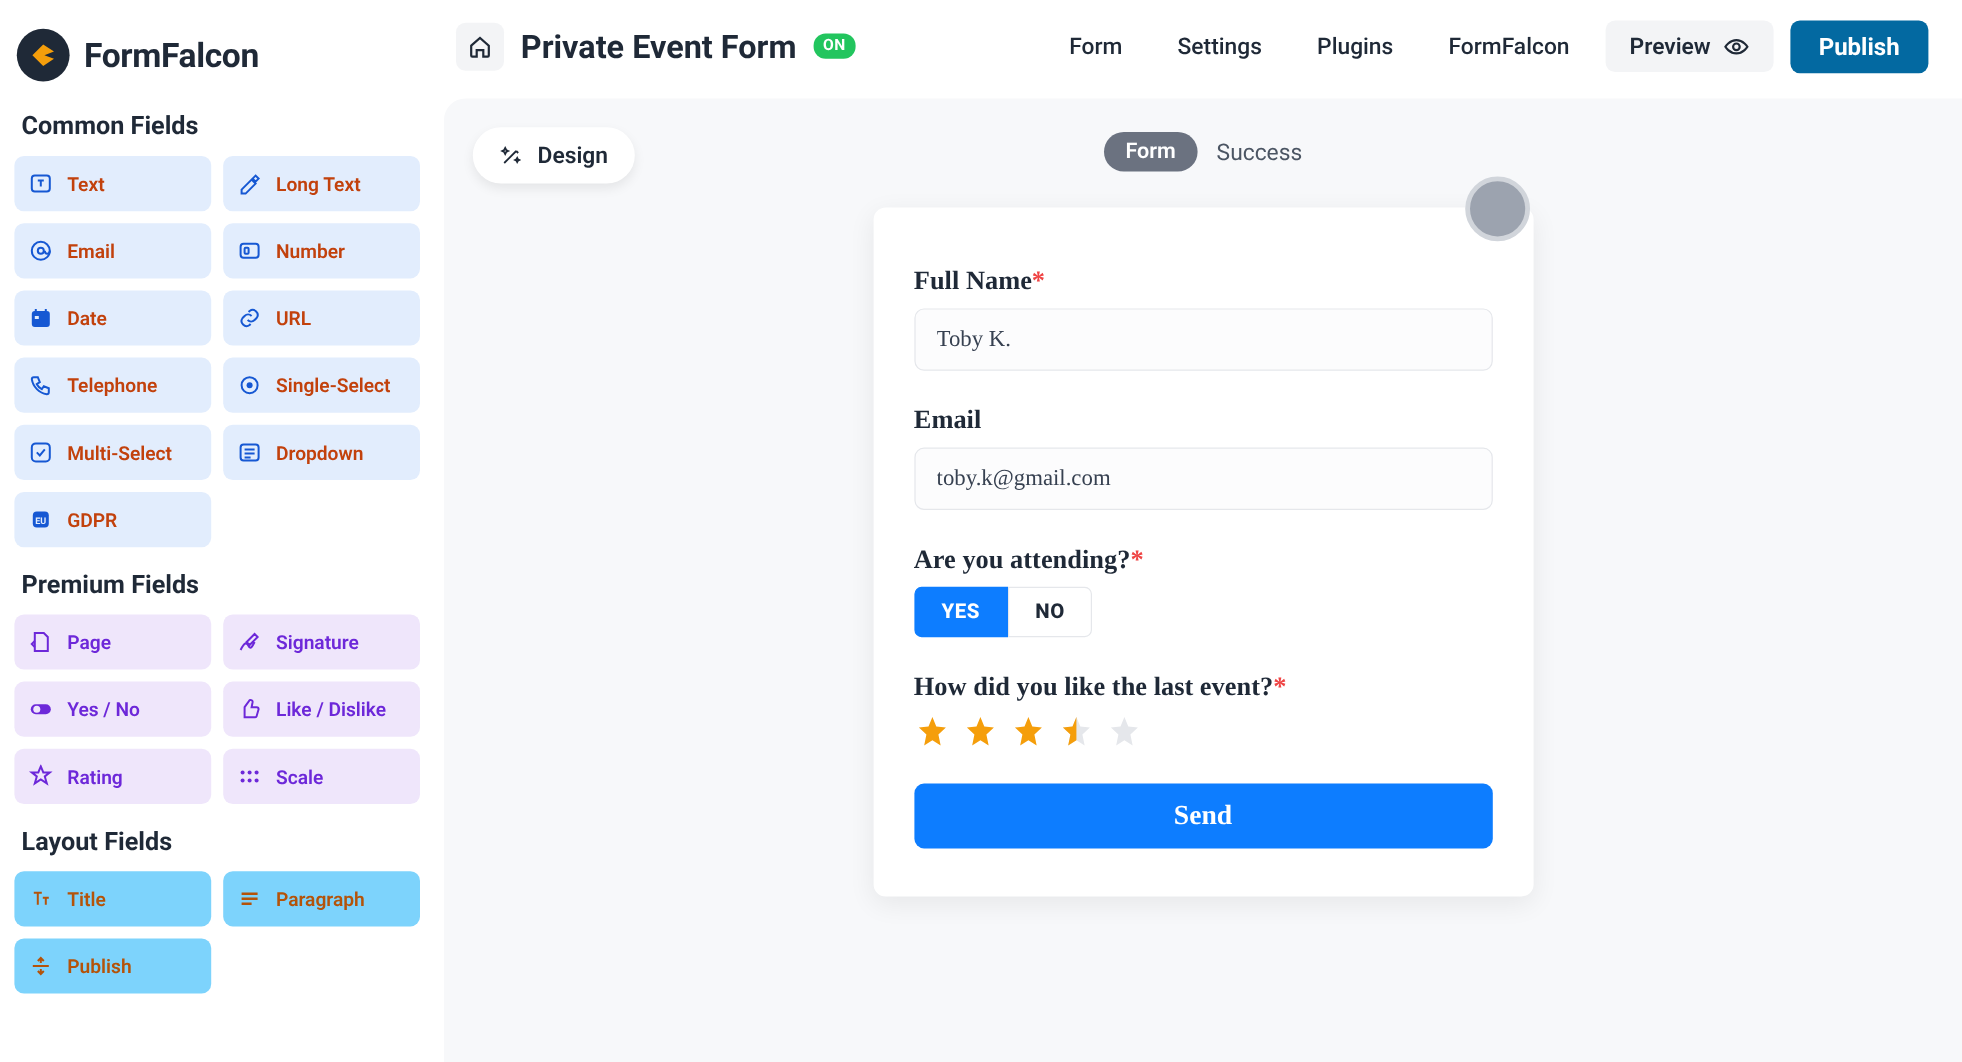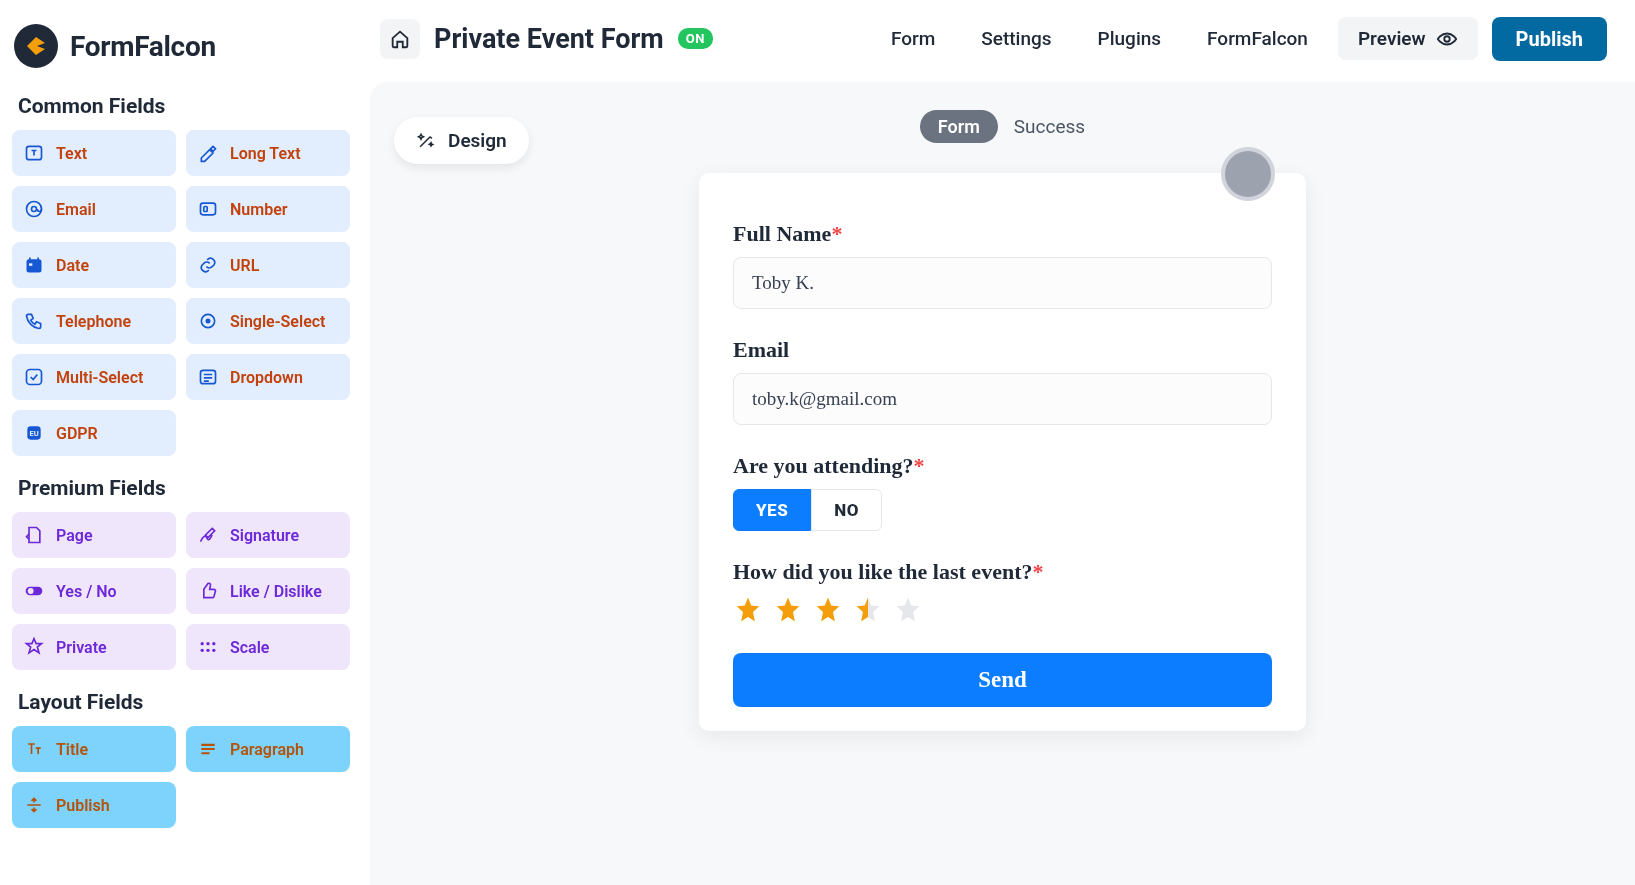--- a/index.html
+++ b/index.html
@@ -80,21 +80,21 @@
   .publish-btn{
     background:#0369a1;color:#fff;border-radius:8px;padding:10px 24px;
     font-size:20px;font-weight:700;cursor:pointer;
   }
 
   .workarea {
     flex:1;background:#f7f8fa;border-top-left-radius:18px;
     margin-top:4px;padding:24px 30px;position:relative;
   }
   .design-pill{
-    position:absolute;left:24px;top:35px;
+    position:absolute;left:24px;top:24px;
     background:#fff;border-radius:999px;
     box-shadow:0 4px 10px rgba(0,0,0,.08);
     padding:12px 22px;display:flex;align-items:center;gap:12px;
     font-size:19px;font-weight:600;cursor:pointer;
   }
   .tabbar{
     display:flex;align-items:center;justify-content:center;gap:16px;margin-top:4px;
   }
   .tab-pill{
     background:#6b7280;color:#fff;border-radius:999px;padding:6px 18px;
@@ -103,23 +103,23 @@
   .tab-text{font-size:19px;color:#4b5563;cursor:pointer;}
 
   .canvas-wrap{
     display:flex;justify-content:center;margin-top:30px;position:relative;
   }
   .avatar-dot{
     position:absolute;right:330px;top:-26px;
     width:54px;height:54px;border-radius:50%;background:#9ca3af;border:4px solid #d1d5db;
   }
   .form-card{
-    width:607px;background:#fff;border-radius:10px;
+    width:550px;background:#fff;border-radius:10px;
     box-shadow:0 6px 22px rgba(0,0,0,.07);
-    padding:48px 34px 24px;
+    padding:48px 34px 40px;
   }
   .fld{margin-bottom:28px;}
   .fld-label{
     font-family: Georgia, 'Times New Roman', serif;
     font-size:22px;font-weight:600;color:#1f2937;margin-bottom:10px;
   }
   .req{color:#ef4444;}
   .fld-input{
     width:100%;border:1px solid #e5e7eb;border-radius:8px;background:#fcfcfd;
     padding:14px 18px;font-size:19px;color:#374151;
@@ -258,21 +258,21 @@
     <div class="field-chip chip-premium">
       <svg width="20" height="20" viewBox="0 0 24 24">
           <path d="M7 20V10m0 0l5-7a2 2 0 0 1 3 2l-1 5h5a2 2 0 0 1 2 2l-2 7a2 2 0 0 1-2 1H7z" fill="none" stroke="#6d28d9" stroke-width="2"></path>
         </svg>
       <span>Like / Dislike</span>
     </div>
     <div class="field-chip chip-premium">
       <svg width="20" height="20" viewBox="0 0 24 24">
           <path d="M12 2l2.5 6H21l-5 4 2 7-6-4-6 4 2-7-5-4h6.5z" fill="none" stroke="#6d28d9" stroke-width="2"></path>
         </svg>
-      <span>Private</span>
+      <span>Rating</span>
     </div>
     <div class="field-chip chip-premium">
       <svg width="20" height="20" viewBox="0 0 24 24">
           <circle cx="5" cy="8" r="2" fill="#6d28d9"></circle>
           <circle cx="12" cy="8" r="2" fill="#6d28d9"></circle>
           <circle cx="19" cy="8" r="2" fill="#6d28d9"></circle>
           <circle cx="5" cy="16" r="2" fill="#6d28d9"></circle>
           <circle cx="12" cy="16" r="2" fill="#6d28d9"></circle>
           <circle cx="19" cy="16" r="2" fill="#6d28d9"></circle>
         </svg>

